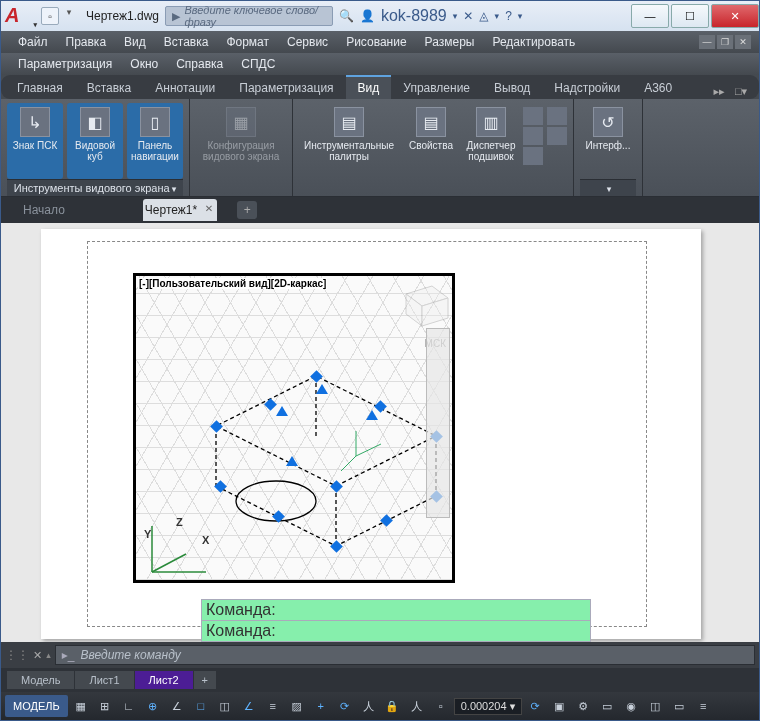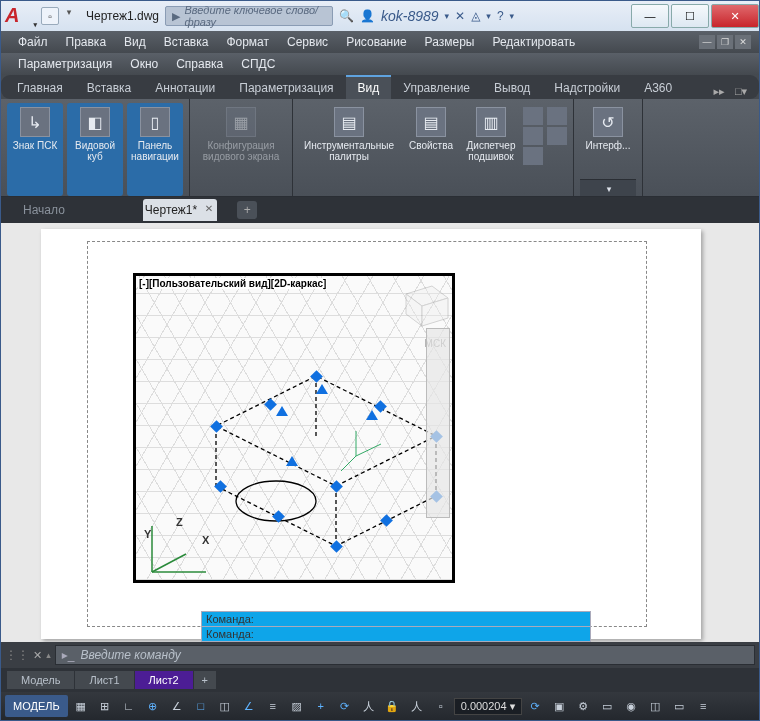--- a/index.html
+++ b/index.html
@@ -9,21 +9,21 @@
 
 .titlebar { height: 30px; background: linear-gradient(#e8eef7,#d6e2f0); display: flex; align-items: center; padding: 0 0 0 4px; }
 .app-logo { width: 28px; height: 24px; color: #c8252b; font-weight: 900; font-size: 20px; font-style: italic; position: relative; }
 .app-logo::after { content: "▾"; font-size: 7px; position: absolute; right: -4px; bottom: -1px; color: #333; font-style: normal; }
 .qat { display: flex; gap: 3px; margin-left: 8px; }
 .qat-btn { width: 18px; height: 18px; border: 1px solid #9ab; background: #eef3fa; border-radius: 2px; font-size: 10px; display: flex; align-items: center; justify-content: center; }
 .qat-chevron { width: 14px; font-size: 9px; color: #555; text-align: center; }
 .title-text { margin-left: 10px; font-size: 12px; color: #222; }
 .search-box { margin-left: 6px; background: #b8c4d4; border: 1px solid #8a9cb4; border-radius: 2px; height: 20px; width: 168px; padding: 0 6px; font-size: 11px; font-style: italic; color: #5a6a80; display: flex; align-items: center; }
 .infocenter { margin-left: 6px; display: flex; align-items: center; gap: 6px; color: #3a5a8a; font-size: 12px; }
-.user-name { font-size: 14px; font-style: italic; }
+.user-name { font-size: 16px; }
 .win-controls { margin-left: auto; display: flex; }
 .win-btn { width: 38px; height: 24px; border: 1px solid #8aa; background: linear-gradient(#f6f9fc,#dde8f2); display: flex; align-items: center; justify-content: center; font-size: 11px; border-radius: 2px; margin-left: 2px; }
 .win-close { background: linear-gradient(#e0696d,#c8252b); color: #fff; width: 48px; }
 
 
 .menubar { height: 22px; background: linear-gradient(#5a6068,#44494f); display: flex; align-items: center; padding: 0 8px; }
 .menubar .mitem { color: #e4e8ee; font-size: 12px; padding: 2px 9px; }
 .menubar2 { height: 22px; background: linear-gradient(#5a6068,#44494f); display: flex; align-items: center; padding: 0 8px; }
 .menubar2 .mitem { color: #e4e8ee; font-size: 12px; padding: 2px 9px; }
 .sub-win-ctrl { margin-left: auto; display: flex; gap: 2px; }
@@ -71,21 +71,21 @@
 .tablet-arrow { position: absolute; width: 0; height: 0; border-left: 6px solid transparent; border-right: 6px solid transparent; border-bottom: 10px solid #1070e0; }
 .navbar { position: absolute; right: 2px; top: 52px; width: 24px; height: 190px; background: rgba(230,230,230,.7); border: 1px solid #bbb; }
 .ucs-label { position: absolute; font-size: 11px; font-weight: bold; color: #333; }
 .mck { position: absolute; right: 6px; top: 62px; font-size: 10px; color: #999; }
 
 
 .iso-svg { position: absolute; left: 0; top: 0; width: 100%; height: 100%; }
 
 
 .cmdhist { position: absolute; left: 200px; bottom: 0; width: 390px; }
-.cmdhist div { background: #0ea5e9; border: 1px solid #aab; font-size: 11px; padding: 1px 4px; color: #333; margin-top: -1px; }
+.cmdhist div { background: #86efac; border: 1px solid #aab; font-size: 16px; padding: 1px 4px; color: #333; margin-top: -1px; }
 
 
 .cmdline { height: 26px; background: #3a3e44; display: flex; align-items: center; padding: 0 4px; gap: 4px; }
 .cmdline .handle { color: #888; font-size: 12px; }
 .cmdline .x { color: #aaa; font-size: 11px; }
 .cmd-input { flex: 1; background: #5a6068; border: 1px solid #2a2e34; height: 20px; color: #b8c0ca; font-style: italic; font-size: 12px; padding: 0 6px; display: flex; align-items: center; }
 .cmd-prompt { color: #aab; margin-right: 6px; font-style: normal; }
 
 
 .layout-tabs { height: 24px; background: #2e3238; display: flex; align-items: center; padding: 0 6px; }
@@ -183,20 +183,21 @@
           </div>
         <div class="rbtn active">
             <div class="ico">◧</div>
             <span>Видовой куб</span>
           </div>
         <div class="rbtn active">
             <div class="ico">▯</div>
             <span>Панель навигации</span>
           </div>
       </div>
+      <div class="panel-title"><span>Инструменты видового экрана</span><span class="drop">▾</span></div>
     </div>
     <div class="panel">
       <div class="panel-buttons">
         <div class="rbtn disabled" style="width:90px">
             <div class="ico">▦</div>
             <span>Конфигурация видового экрана</span>
           </div>
       </div>
     </div>
     <div class="panel">

